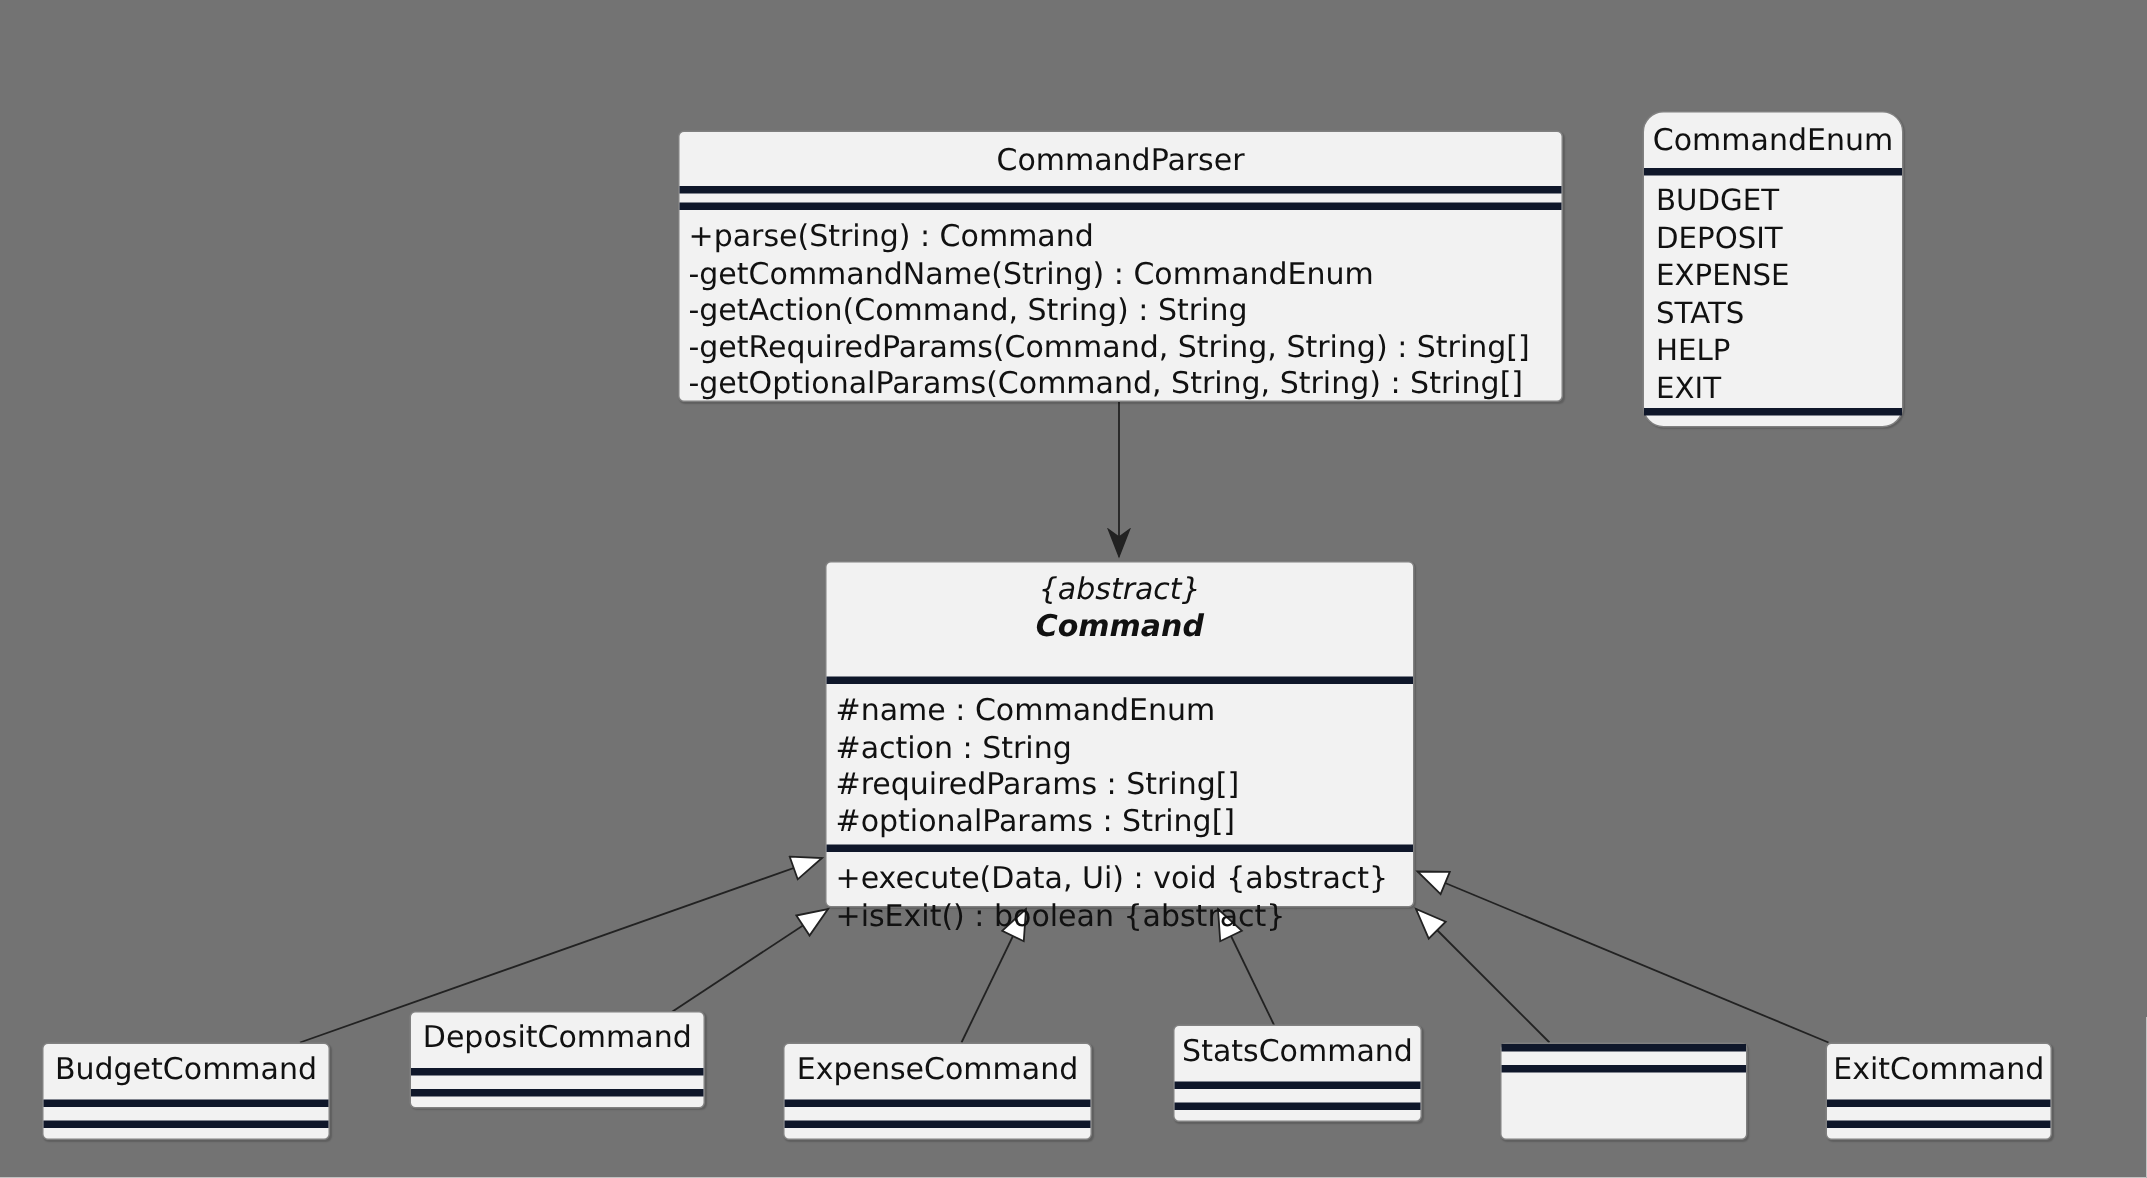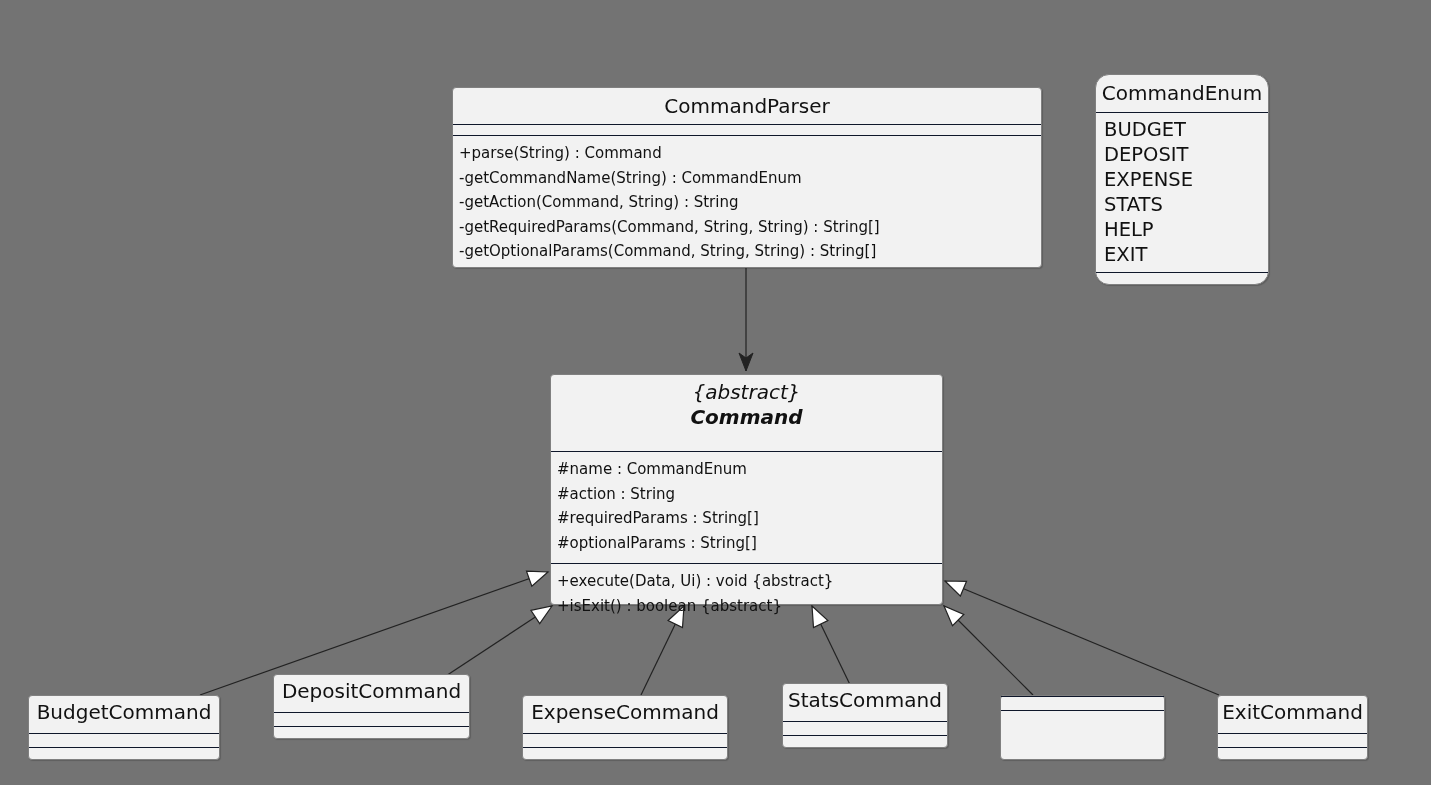--- a/index.html
+++ b/index.html
@@ -10,22 +10,22 @@
   #edges{position:absolute;left:0;top:0;width:1431px;height:785px;}
   .uml-class{
     position:absolute;box-sizing:border-box;background:#f2f2f2;
     border:1px solid #808080;border-radius:4px;
     box-shadow:1px 1px 1px rgba(0,0,0,0.18);
   }
   .uml-title{
     box-sizing:border-box;text-align:center;font-size:20px;line-height:25px;
     padding-top:6px;white-space:nowrap;overflow:visible;
   }
-  .sec{box-sizing:border-box;border-top:1px solid #0f172a;}
-  .members{padding:5px 6px 0 6px;font-size:15px;}
+  .sec{box-sizing:border-box;border-top:5px solid #0f172a;}
+  .members{padding:5px 6px 0 6px;font-size:20px;}
   .m{line-height:24.5px;white-space:nowrap;}
   .enum-members{padding:4px 8px 0 8px;font-size:19.5px;}
   .enum-members .m{line-height:25px;}
   .italic{font-style:italic;}
   .t2{padding-top:4px;line-height:25px;}
 </style>
 </head>
 <body>
 
 <div id="canvas">

